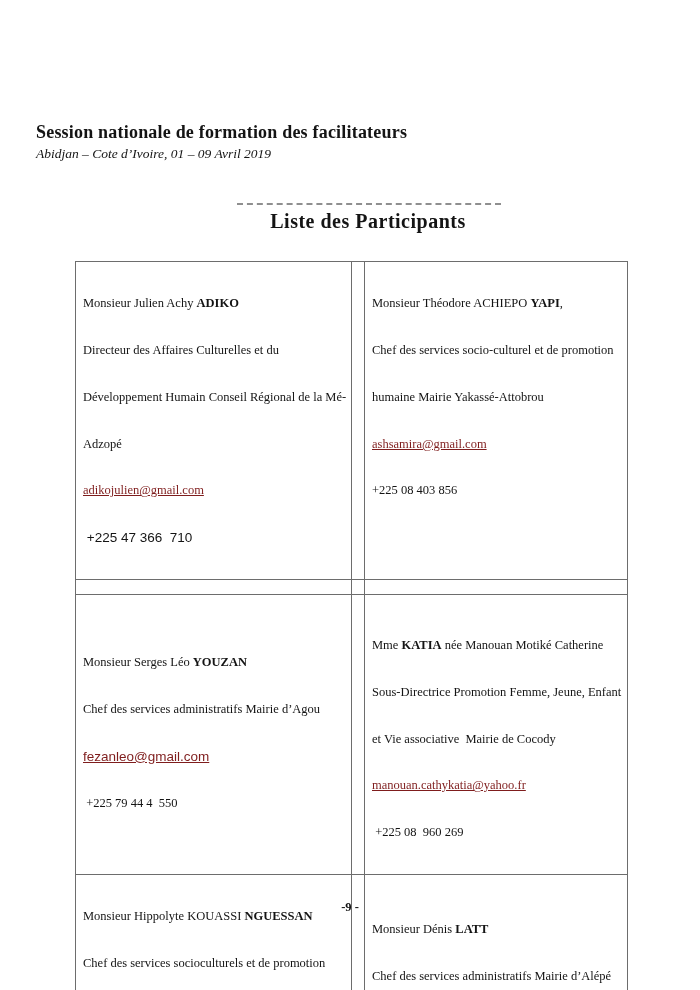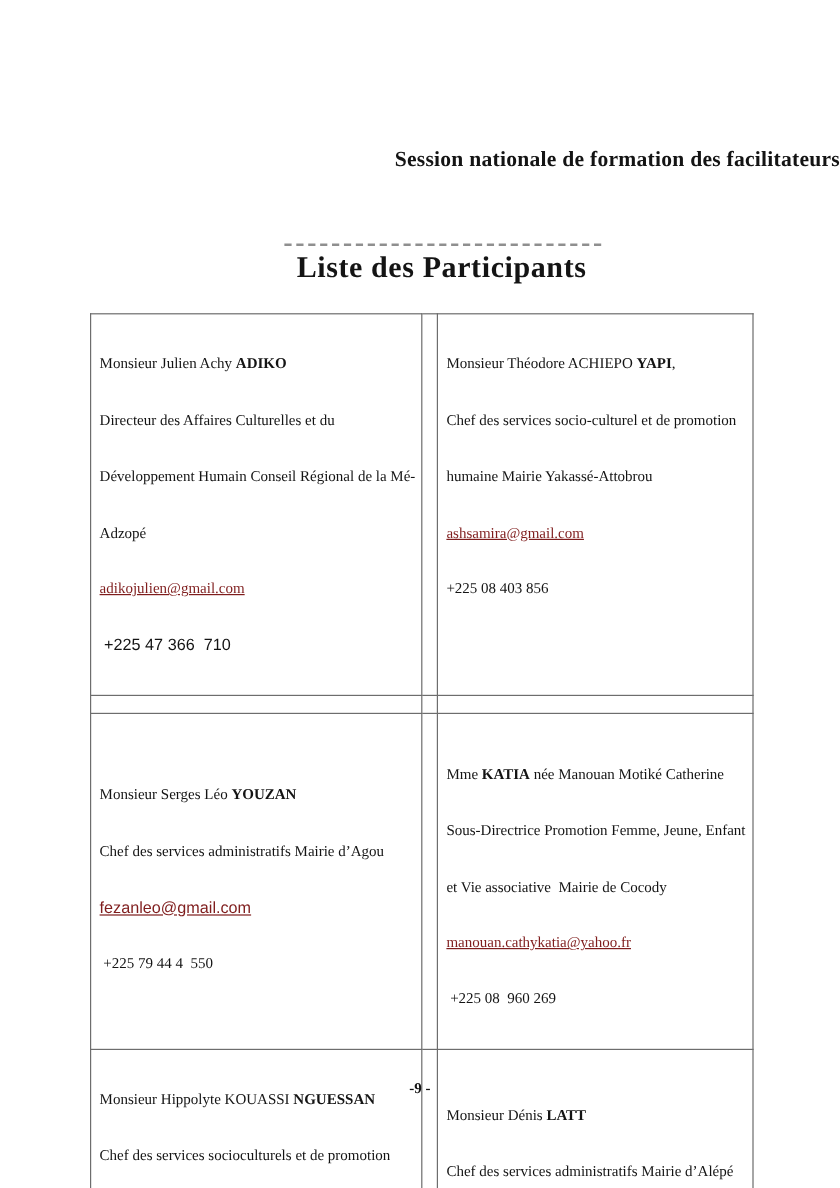--- a/index.html
+++ b/index.html
@@ -1,44 +1,45 @@
 <!DOCTYPE html>
 <html><head>
 <meta charset="utf-8">
 <style>
   html,body { margin:0; padding:0; }
   body {
     width:700px; height:990px; background:#ffffff; position:relative;
     font-family:"Liberation Serif", serif; color:#141414;
     -webkit-font-smoothing:antialiased;
   }
-  .header { position:absolute; top:121px; left:36px; width:664px; text-align:right; }
+  .header { position:absolute; top:121px; left:36px; width:664px; text-align:left; }
   .title-line { font-size:18px; font-weight:bold; line-height:22px; letter-spacing:.2px; }
   .date-line { font-size:13.5px; font-style:italic; margin-top:3px; }
   .divider { position:absolute; top:203px; left:237px; width:264px; border-top:2px dashed #8f8f8f; height:0; }
   .list-title { position:absolute; top:210px; left:36px; width:664px; text-align:center;
-    font-size:25px; font-weight:bold; letter-spacing:.5px; }
+    font-size:20px; font-weight:bold; letter-spacing:.5px; }
   .ptable { position:absolute; top:261px; left:75px; width:552px;
     border-collapse:collapse; table-layout:fixed; }
   .ptable td { border:1px solid #6d6d6d; vertical-align:top;
     padding:2px 4px 2px 7px; font-size:12.5px; line-height:15.6px;
     white-space:pre-wrap; overflow:hidden; }
   .spacer-row td { padding:0; }
   .name b { font-weight:bold; }
   .email { color:#7f1d1d; text-decoration:underline; cursor:pointer; }
   .sans-mail .email { font-family:"Liberation Sans", sans-serif; font-size:13.5px; }
   .phone-sans { font-family:Liberation Sans, sans-serif; font-size:13.5px; }
   .footer { position:absolute; top:900px; left:0; width:700px; text-align:center;
     font-size:12.5px; font-weight:bold; }
 </style>
 </head>
 <body>
 
 <div class="header">
   <div class="title-line">Session nationale de formation des facilitateurs</div>
+  <div class="date-line">Abidjan – Cote d’Ivoire, 01 – 09 Avril 2019</div>
 </div>
 
 <div class="divider"></div>
 
 <div class="list-title">Liste des Participants</div>
 
 <table class="ptable">
   <colgroup>
       <col style="width:276px">
       <col style="width:13px">

